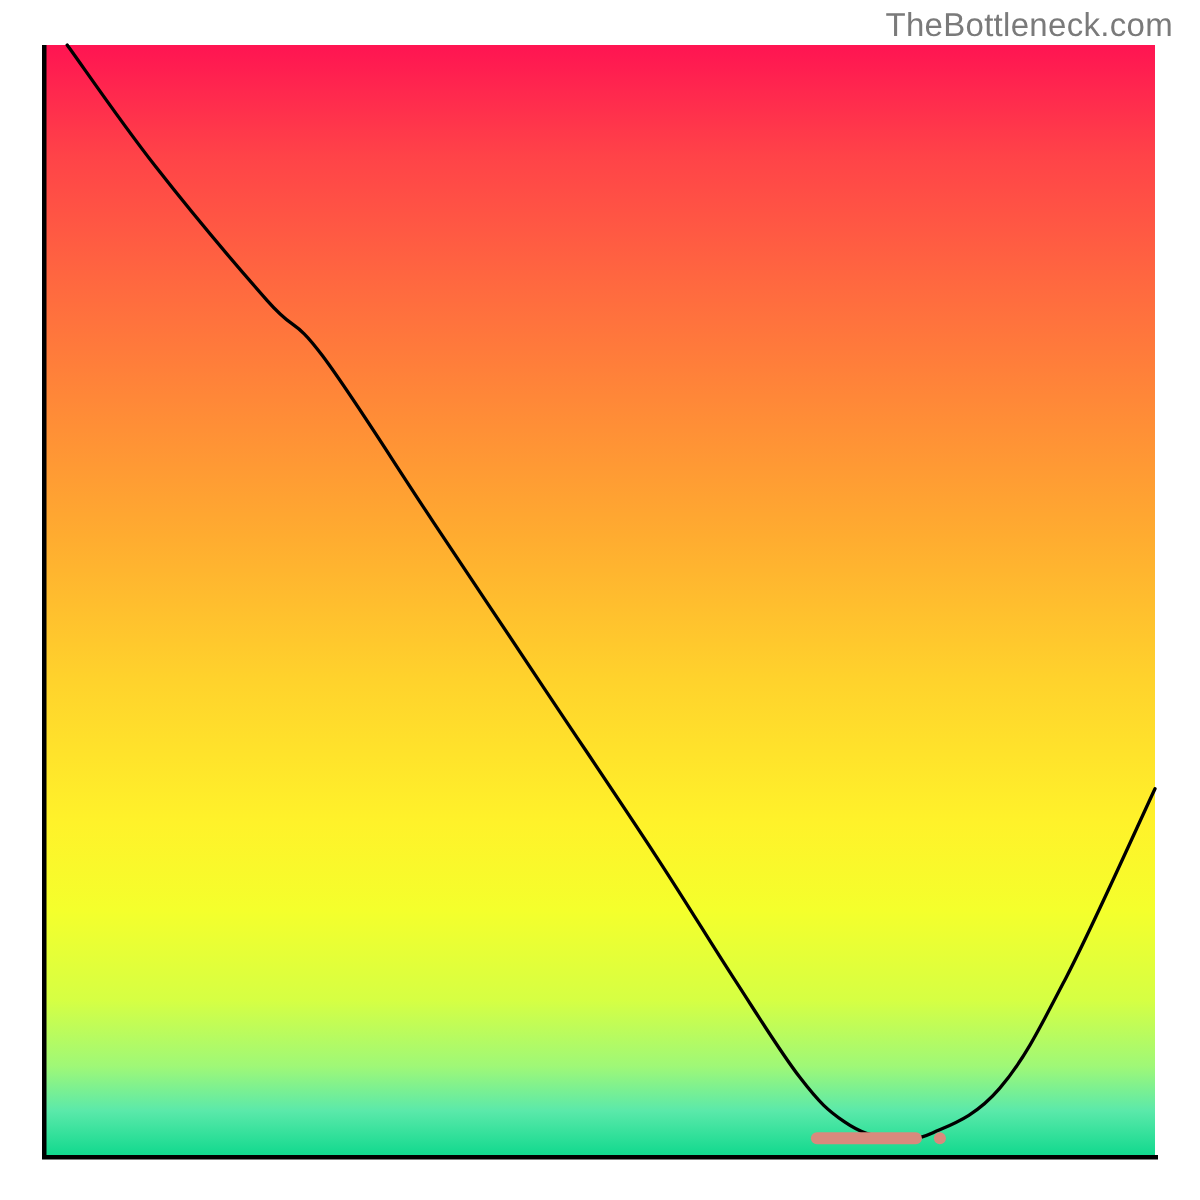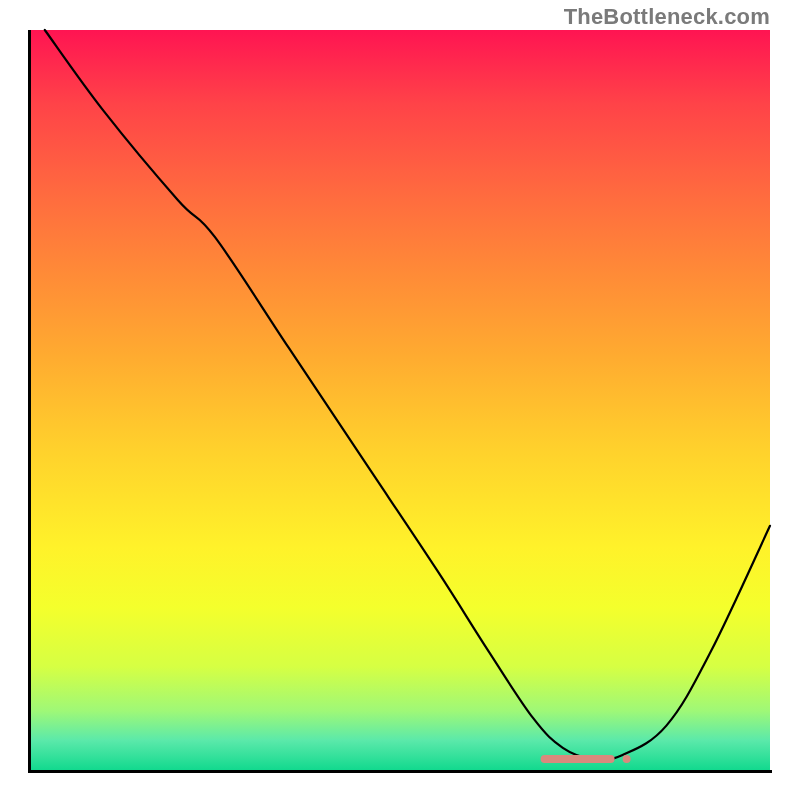--- a/index.html
+++ b/index.html
@@ -8,23 +8,23 @@
     width: 800px;
     height: 800px;
     background: #ffffff;
     font-family: Arial, Helvetica, sans-serif;
     position: relative;
     overflow: hidden;
   }
   .watermark {
     position: absolute;
     top: 4px;
-    right: 30px;
+    right: 18px;
     font-size: 22px;
-    font-weight: 700;
+    font-weight: 400;
     color: #7a7a7a;
     letter-spacing: 0.2px;
     z-index: 10;
   }
   .plot-area {
     position: absolute;
     left: 30px;
     top: 30px;
     width: 740px;
     height: 740px;

